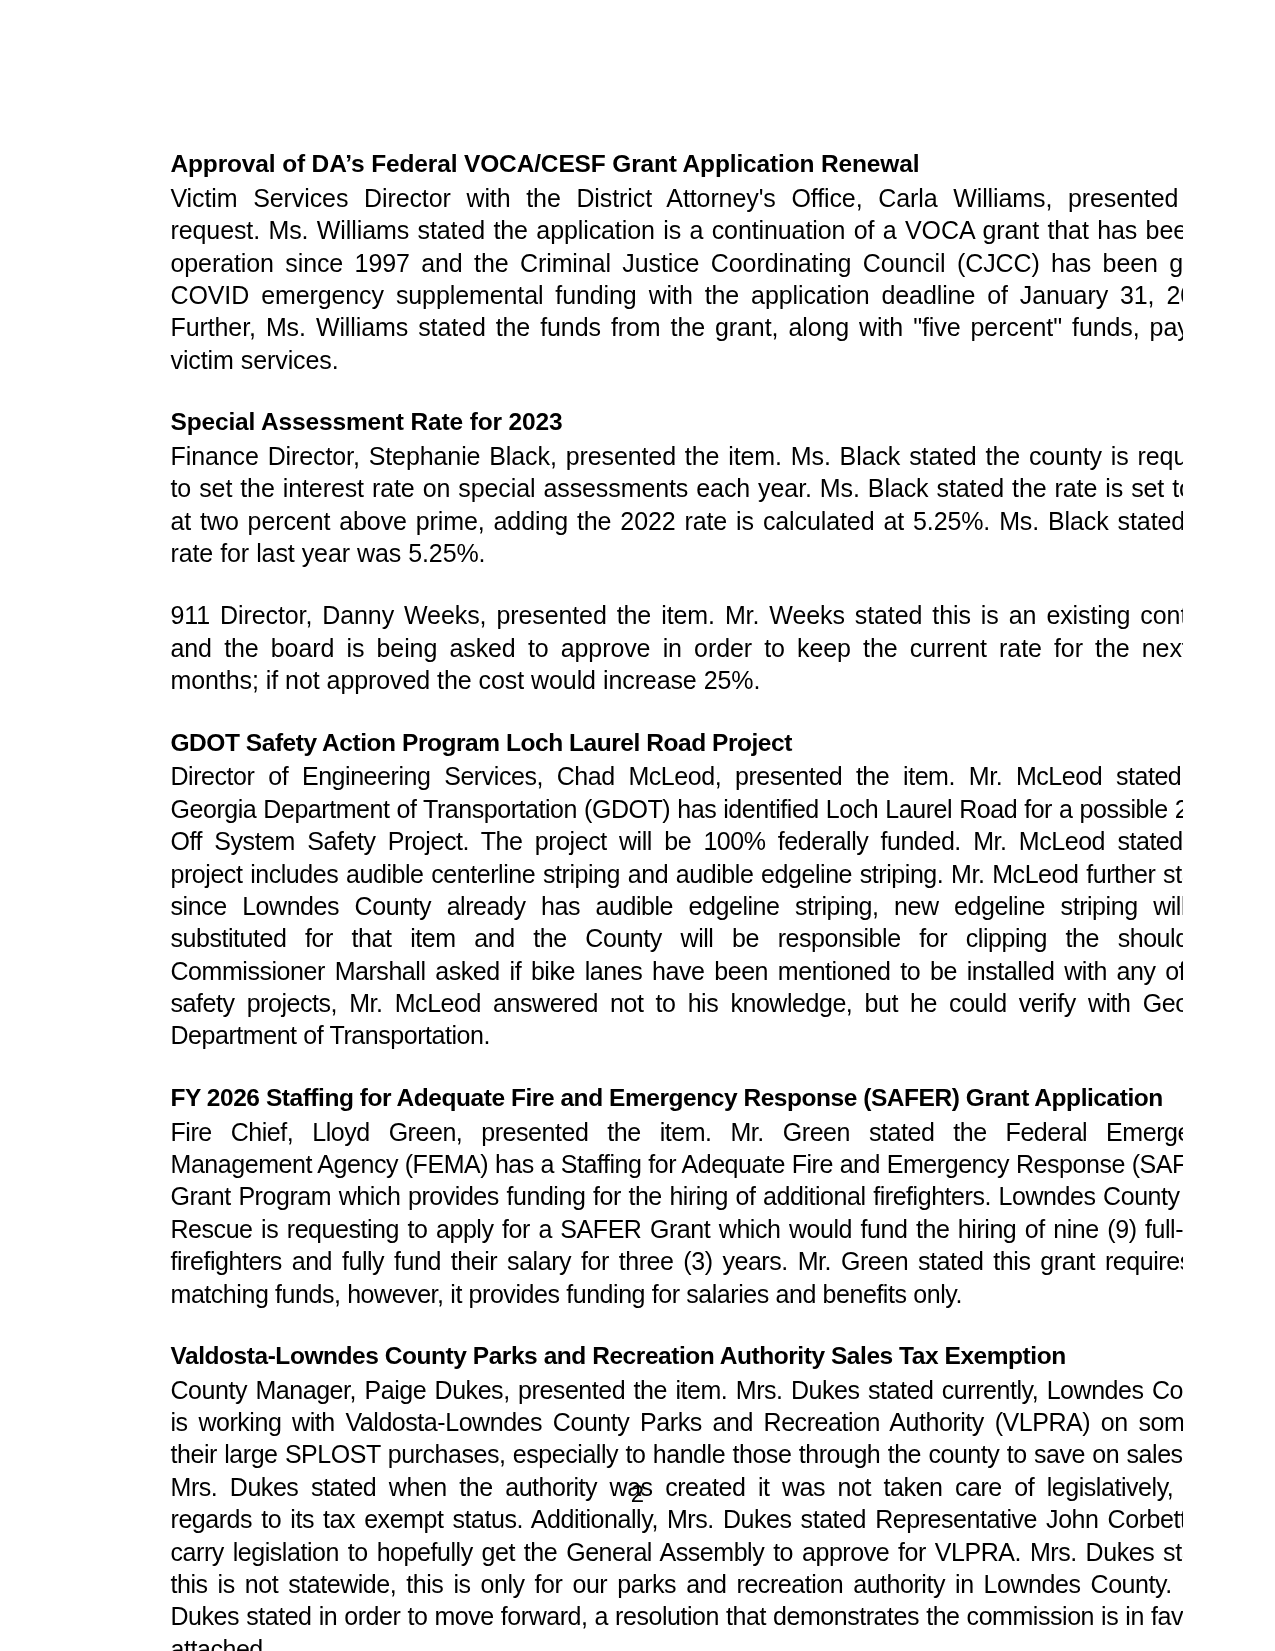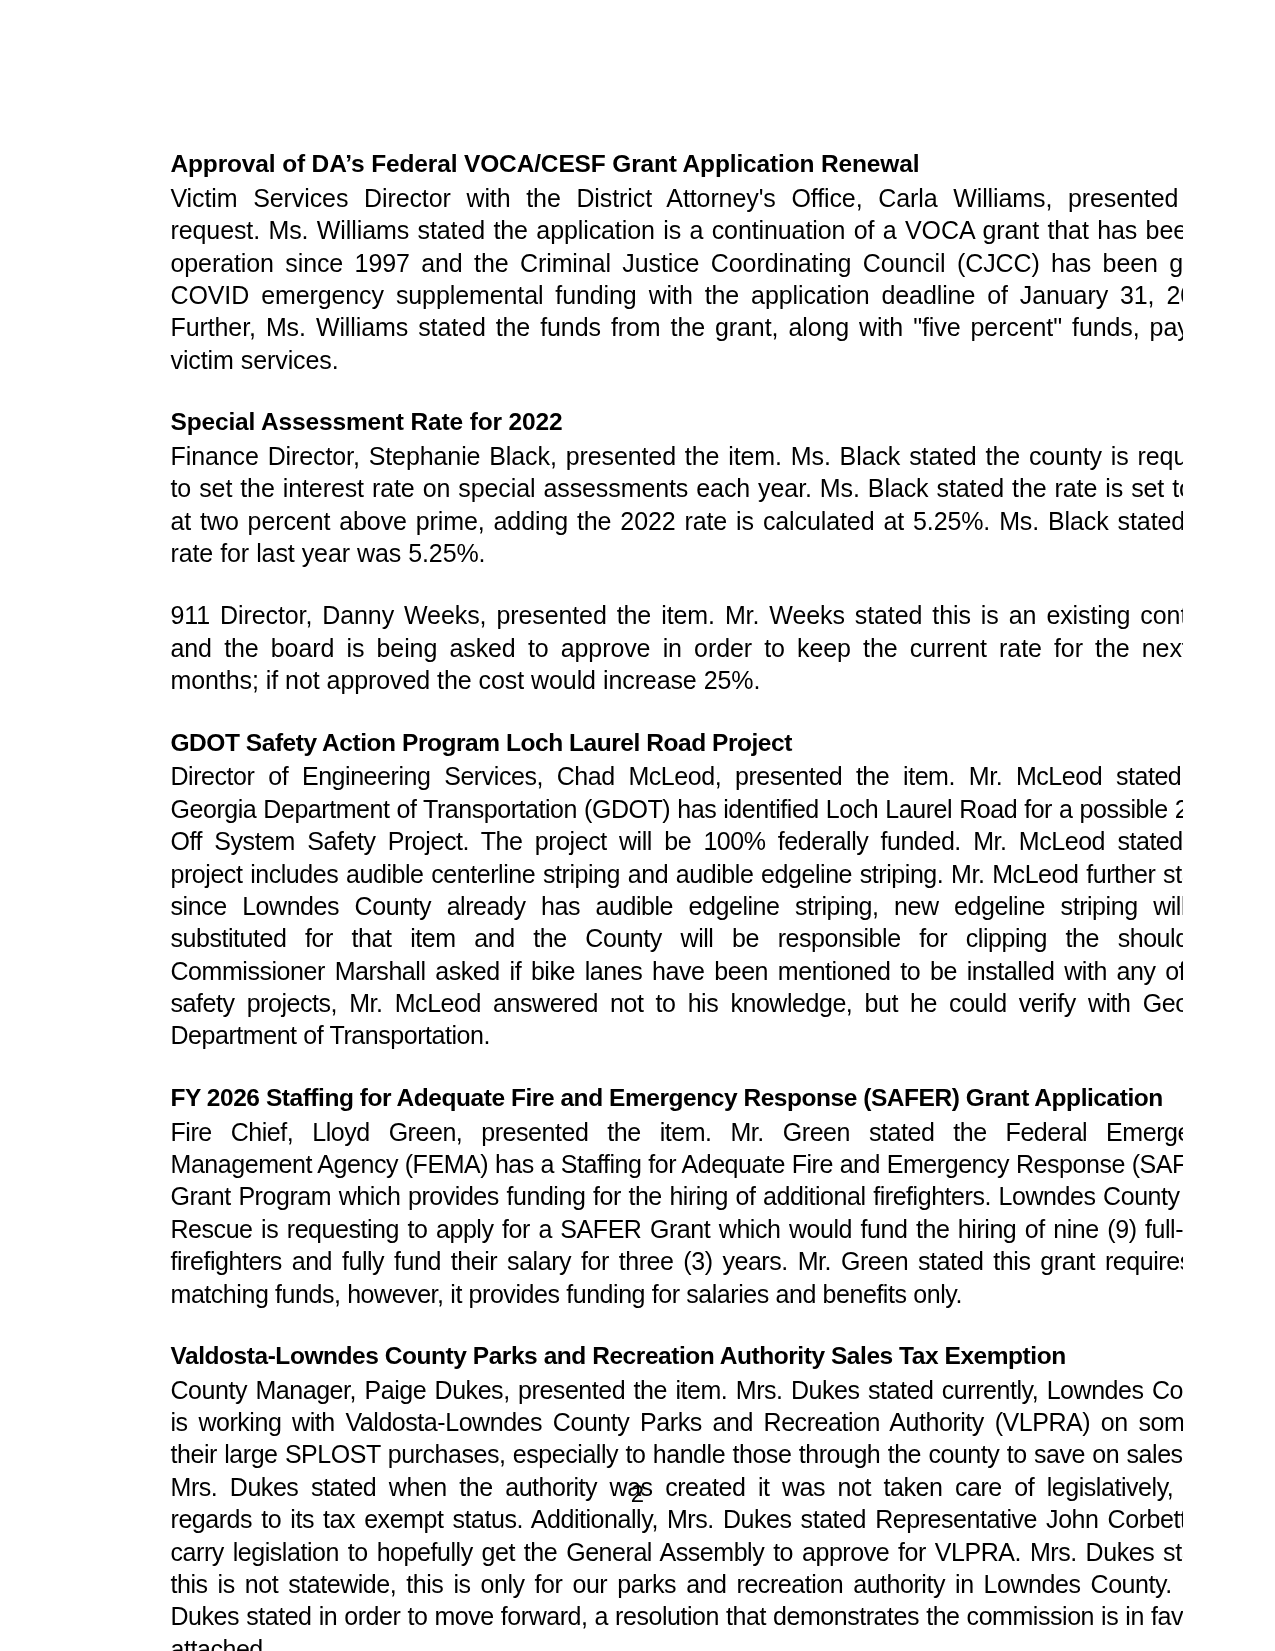--- a/index.html
+++ b/index.html
@@ -73,21 +73,21 @@
 <div class="page">
 
   <div class="content">
 
     <div class="section">
       <h2 class="section-heading">Approval of DA’s Federal VOCA/CESF Grant Application Renewal</h2>
       <p class="section-body">Victim Services Director with the District Attorney's Office, Carla Williams, presented the request.  Ms. Williams stated the application is a continuation of a VOCA grant that has been in operation since 1997 and the Criminal Justice Coordinating Council (CJCC) has been given COVID emergency supplemental funding with the application deadline of January 31, 2022.  Further, Ms. Williams stated the funds from the grant, along with "five percent" funds, pay for victim services.</p>
     </div>
 
     <div class="section">
-      <h2 class="section-heading">Special Assessment Rate for 2022</h2>
+      <h2 class="section-heading">Special Assessment Rate for 2023</h2>
       <p class="section-body">Finance Director, Stephanie Black, presented the item.  Ms. Black stated the county is required to set the interest rate on special assessments each year.  Ms. Black stated the rate is set to be at two percent above prime, adding the 2022 rate is calculated at 5.25%.  Ms. Black stated the rate for last year was 5.25%.</p>
     </div>
 
     <div class="section">
       <p class="section-body">911 Director, Danny Weeks, presented the item.  Mr. Weeks stated this is an existing contract and the board is being asked to approve in order to keep the current rate for the next 36 months; if not approved the cost would increase 25%.</p>
     </div>
 
     <div class="section condensed">
       <h2 class="section-heading">GDOT Safety Action Program Loch Laurel Road Project</h2>
       <p class="section-body">Director of Engineering Services, Chad McLeod, presented the item.  Mr. McLeod stated the Georgia Department of Transportation (GDOT) has identified Loch Laurel Road for a possible 2024 Off System Safety Project.  The project will be 100% federally funded.  Mr. McLeod stated the project includes audible centerline striping and audible edgeline striping.  Mr. McLeod further stated since Lowndes County already has audible edgeline striping, new edgeline striping will be substituted for that item and the County will be responsible for clipping the shoulders.  Commissioner Marshall asked if bike lanes have been mentioned to be installed with any of the safety projects, Mr. McLeod answered not to his knowledge, but he could verify with Georgia Department of Transportation.</p>

